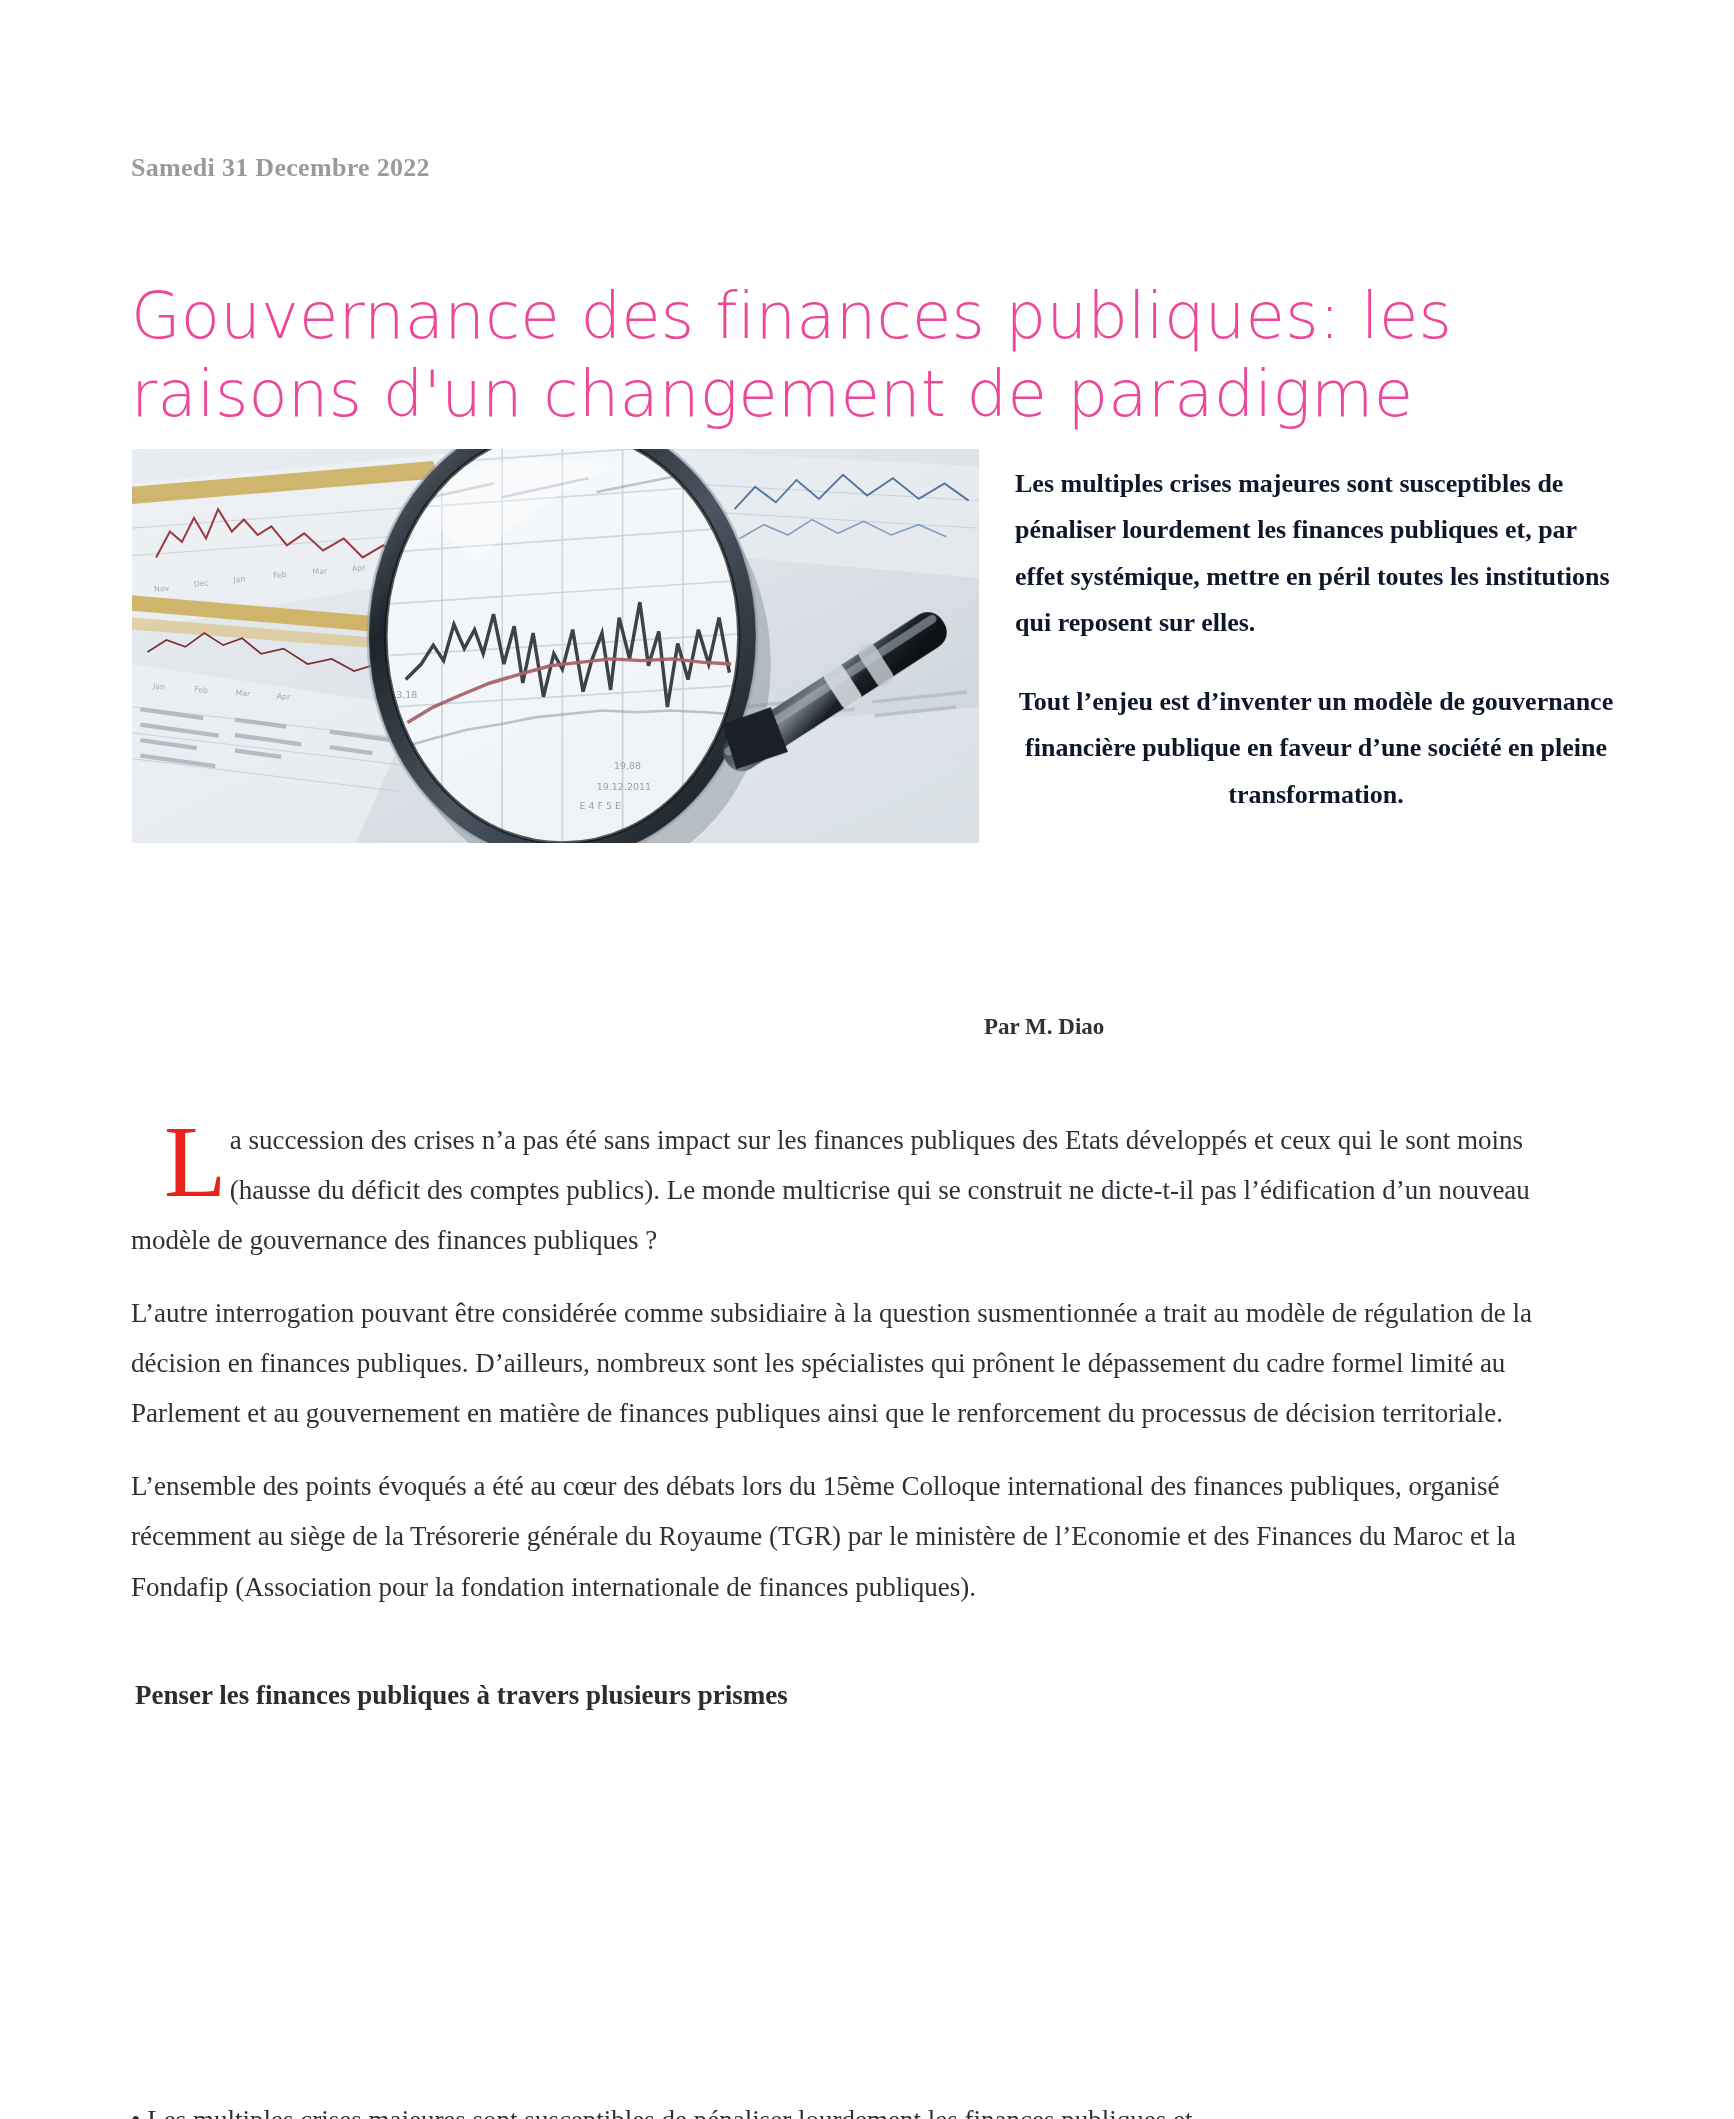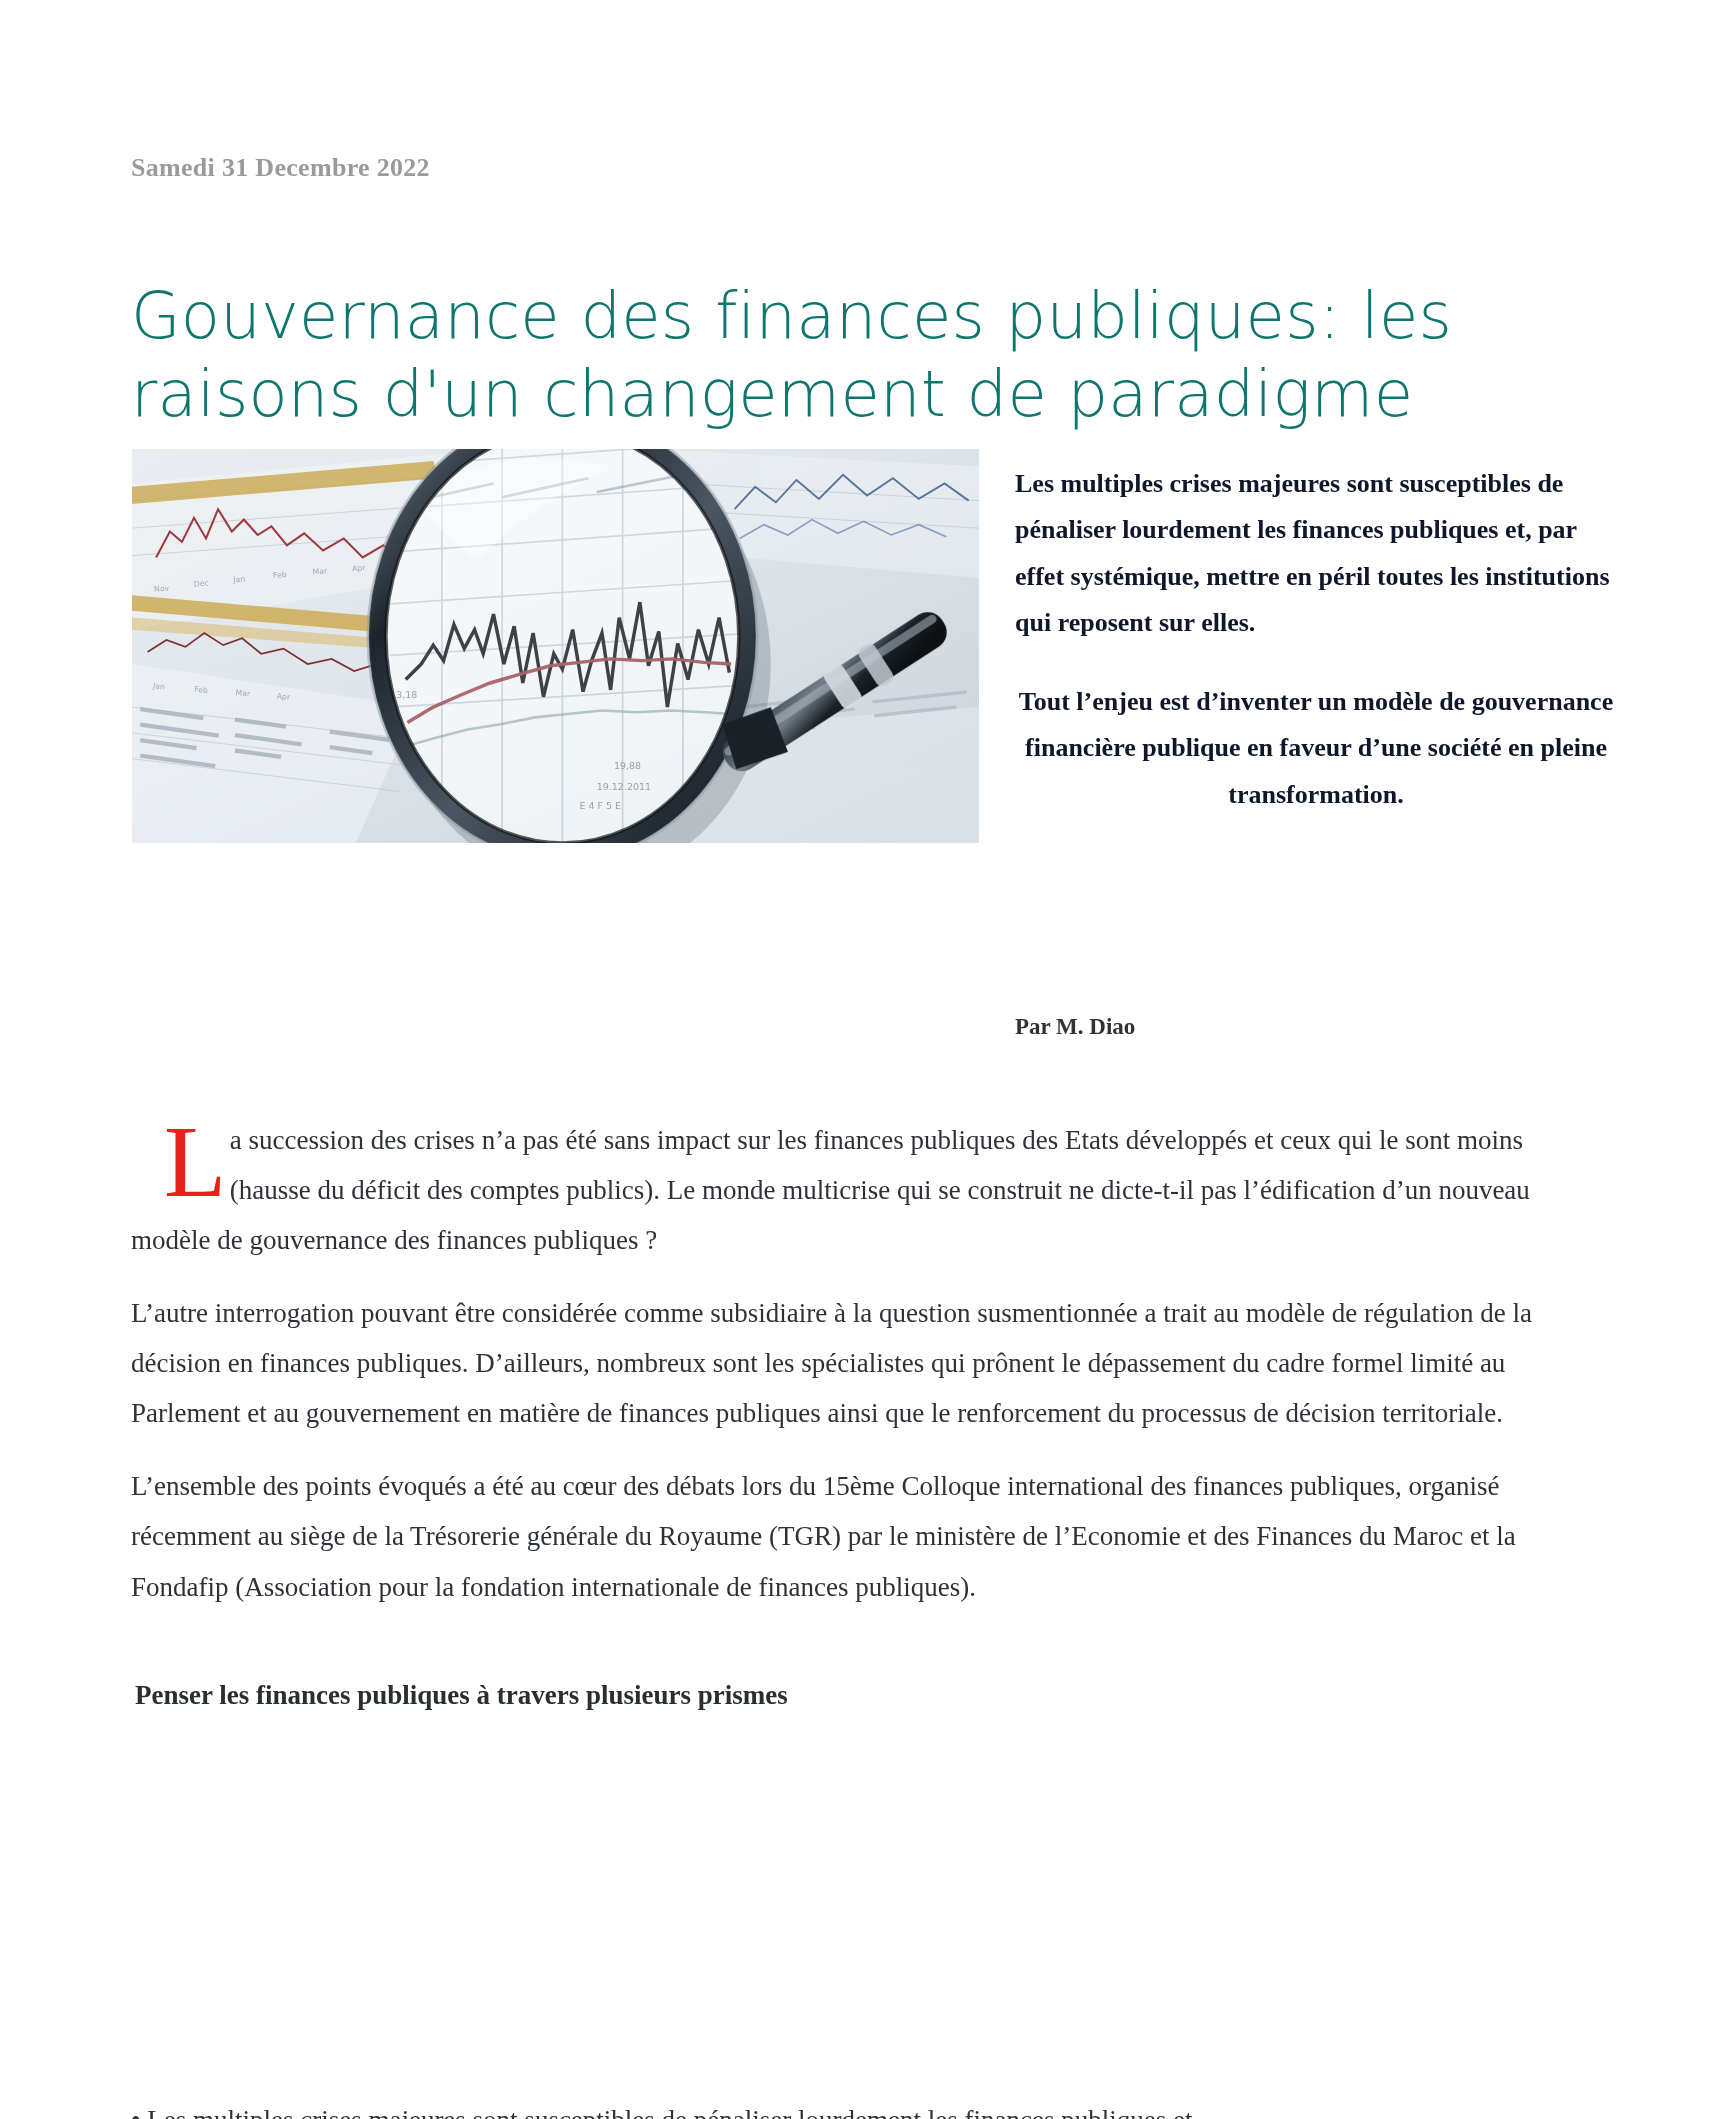--- a/index.html
+++ b/index.html
@@ -34,21 +34,21 @@
   .headline {
     position: absolute;
     left: 131px;
     top: 234px;
     width: 1411px;
     font-family: "DejaVu Sans", "Liberation Sans", sans-serif;
     font-weight: 300;
     font-size: 64px;
     line-height: 1.22;
     letter-spacing: 0.2px;
-    color: #0f766e;
+    color: #ec4899;
   }
 
   
   .hero-figure {
     position: absolute;
     left: 132px;
     top: 449px;
     width: 847px;
     height: 394px;
     overflow: hidden;
@@ -72,21 +72,21 @@
     font-size: 26px;
     line-height: 1.78;
   }
   .lead-col p {
     margin: 0 0 33px 0;
   }
   .lead-col p:last-child { margin-bottom: 0; text-align: center; }
 
   .byline {
     position: absolute;
-    left: 1015px;
+    left: 984px;
     top: 1014px;
     font-family: "Liberation Serif", "DejaVu Serif", serif;
     font-weight: 700;
     font-size: 23px;
     color: #2f3336;
     white-space: nowrap;
   }
 
   
   .body-col {

